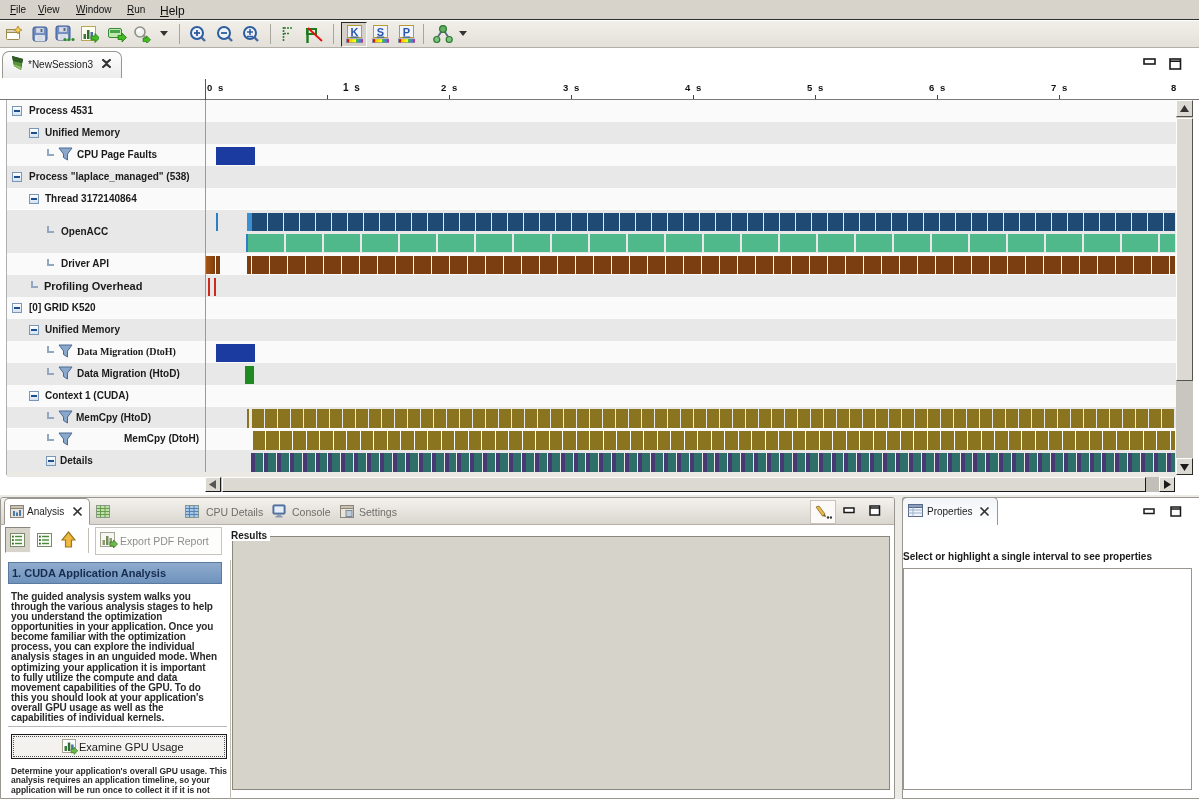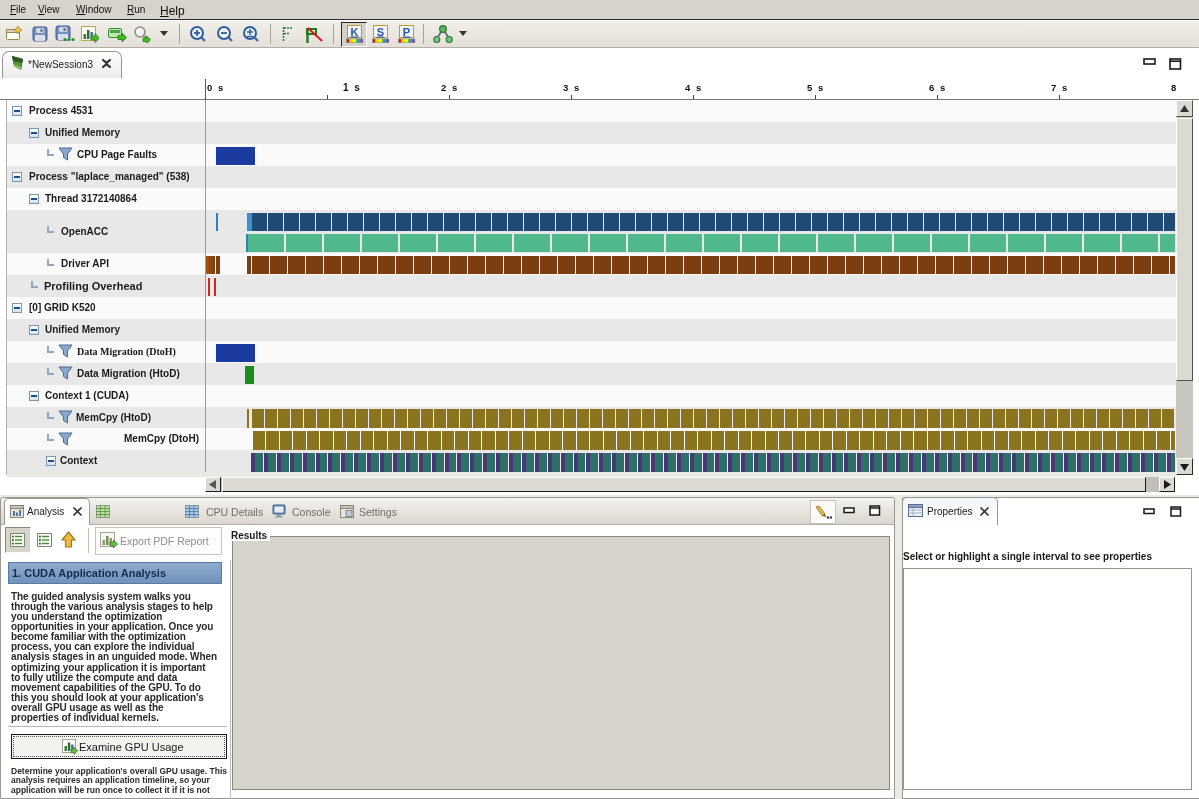--- a/index.html
+++ b/index.html
@@ -246,21 +246,21 @@
 <svg class="abs" style="left:58px;top:410.04999999999984px;" width="15" height="14" viewBox="0 0 15 14">
       <path d="M1 1 h13 l-4.5 6 v6 l-4 -2.5 v-3.5 z" fill="#8aa8cc" stroke="#4a6a94" stroke-width="1"></path>
     </svg>
 <div class="abs" style="left:7px;top:428.5px;width:1169px;height:21.9px;background:#fafafa;"></div>
 <div class="abs nw" style="left:76px;top:433.4px;font-size:10px;font-weight:bold;color:#1a1a1a;padding-left:48px;">MemCpy (DtoH)</div>
 <div class="abs" style="left:47px;top:433.9px;width:7px;height:7px;border-left:2px solid #93a7c0;border-bottom:2px solid #93a7c0;"></div>
 <svg class="abs" style="left:58px;top:431.9499999999998px;" width="15" height="14" viewBox="0 0 15 14">
       <path d="M1 1 h13 l-4.5 6 v6 l-4 -2.5 v-3.5 z" fill="#8aa8cc" stroke="#4a6a94" stroke-width="1"></path>
     </svg>
 <div class="abs" style="left:7px;top:450.4px;width:1169px;height:21.9px;background:#e8e8e8;"></div>
-<div class="abs nw" style="left:60px;top:455.3px;font-size:10px;font-weight:bold;color:#1a1a1a;">Context</div>
+<div class="abs nw" style="left:60px;top:455.3px;font-size:10px;font-weight:bold;color:#1a1a1a;">Details</div>
 <div class="abs" style="left:46px;top:456.3px;width:10px;height:10px;background:linear-gradient(#ffffff,#d2e2f2);border:1px solid #7a96b5;"></div>
 <div class="abs" style="left:48px;top:460.3px;width:6px;height:2px;background:#1e4e8c;"></div>
 <div class="abs" style="left:205px;top:100px;width:1px;height:375px;background:#9a9a9a;"></div>
 <div class="abs" style="left:6px;top:100px;width:1px;height:375px;background:#b0b0b0;"></div>
 <div class="abs" style="left:215.7px;top:146.6px;width:39.3px;height:18.6px;background:#1c3ba0;"></div>
 <div class="abs" style="left:216.0px;top:212.5px;width:2.0px;height:18.0px;background:#2e7fc0;"></div>
 <div class="abs" style="left:247.0px;top:212.5px;width:4.5px;height:18.3px;background:#3b90d2;"></div>
 <div class="abs" style="left:251.5px;top:212.5px;width:923.5px;height:18.3px;background:repeating-linear-gradient(90deg,#1f4a73 0px,#1f4a73 14.8px,#e8e8e8 14.8px,#e8e8e8 16px);"></div>
 <div class="abs" style="left:246.0px;top:234.0px;width:1.8px;height:18.0px;background:#2e7fc0;"></div>
 <div class="abs" style="left:247.8px;top:234.0px;width:927.2px;height:18.0px;background:repeating-linear-gradient(90deg,#50b98c 0px,#50b98c 36.4px,#e8e8e8 36.4px,#e8e8e8 38px);"></div>
@@ -408,21 +408,21 @@
 <div class="abs nw" style="left:11px;top:610.8px;font-size:10px;font-weight:bold;color:#2a2a2a;letter-spacing:-0.1px;">you understand the optimization</div>
 <div class="abs nw" style="left:11px;top:620.9px;font-size:10px;font-weight:bold;color:#2a2a2a;letter-spacing:-0.1px;">opportunities in your application. Once you</div>
 <div class="abs nw" style="left:11px;top:631.1px;font-size:10px;font-weight:bold;color:#2a2a2a;letter-spacing:-0.1px;">become familiar with the optimization</div>
 <div class="abs nw" style="left:11px;top:641.2px;font-size:10px;font-weight:bold;color:#2a2a2a;letter-spacing:-0.1px;">process, you can explore the individual</div>
 <div class="abs nw" style="left:11px;top:651.4px;font-size:10px;font-weight:bold;color:#2a2a2a;letter-spacing:-0.1px;">analysis stages in an unguided mode. When</div>
 <div class="abs nw" style="left:11px;top:661.5px;font-size:10px;font-weight:bold;color:#2a2a2a;letter-spacing:-0.1px;">optimizing your application it is important</div>
 <div class="abs nw" style="left:11px;top:671.7px;font-size:10px;font-weight:bold;color:#2a2a2a;letter-spacing:-0.1px;">to fully utilize the compute and data</div>
 <div class="abs nw" style="left:11px;top:681.8px;font-size:10px;font-weight:bold;color:#2a2a2a;letter-spacing:-0.1px;">movement capabilities of the GPU. To do</div>
 <div class="abs nw" style="left:11px;top:692.0px;font-size:10px;font-weight:bold;color:#2a2a2a;letter-spacing:-0.1px;">this you should look at your application's</div>
 <div class="abs nw" style="left:11px;top:702.1px;font-size:10px;font-weight:bold;color:#2a2a2a;letter-spacing:-0.1px;">overall GPU usage as well as the</div>
-<div class="abs nw" style="left:11px;top:712.3px;font-size:10px;font-weight:bold;color:#2a2a2a;letter-spacing:-0.1px;">properties of individual kernels.</div>
+<div class="abs nw" style="left:11px;top:712.3px;font-size:10px;font-weight:bold;color:#2a2a2a;letter-spacing:-0.1px;">capabilities of individual kernels.</div>
 <div class="abs" style="left:8px;top:726px;width:219px;height:1px;background:#b8b8b8;"></div>
 <div class="abs" style="left:11px;top:734px;width:216px;height:25px;background:#f4f2ee;border:1px solid #1a1a1a;"></div>
 <div class="abs" style="left:13px;top:736px;width:212px;height:21px;border:1px dotted #555;"></div>
 <svg class="abs" style="left:62px;top:739px;" width="17" height="16" viewBox="0 0 17 16">
       <rect x="0.5" y="0.5" width="13" height="13" fill="#fff" stroke="#a8a494"></rect>
 <rect x="2.5" y="7" width="2.5" height="5" fill="#3a7a3a"></rect>
       <rect x="5.8" y="3.5" width="2.5" height="8.5" fill="#2e6e2e"></rect>
       <rect x="9.1" y="5.5" width="2.5" height="6.5" fill="#4a6ea8"></rect>
 <path d="M9 10 h3 v-1.8 l3.8 3.6 l-3.8 3.6 v-1.8 h-3 z" fill="#6abb4a" stroke="#3a7a20" stroke-width="0.7"></path>
     </svg>

